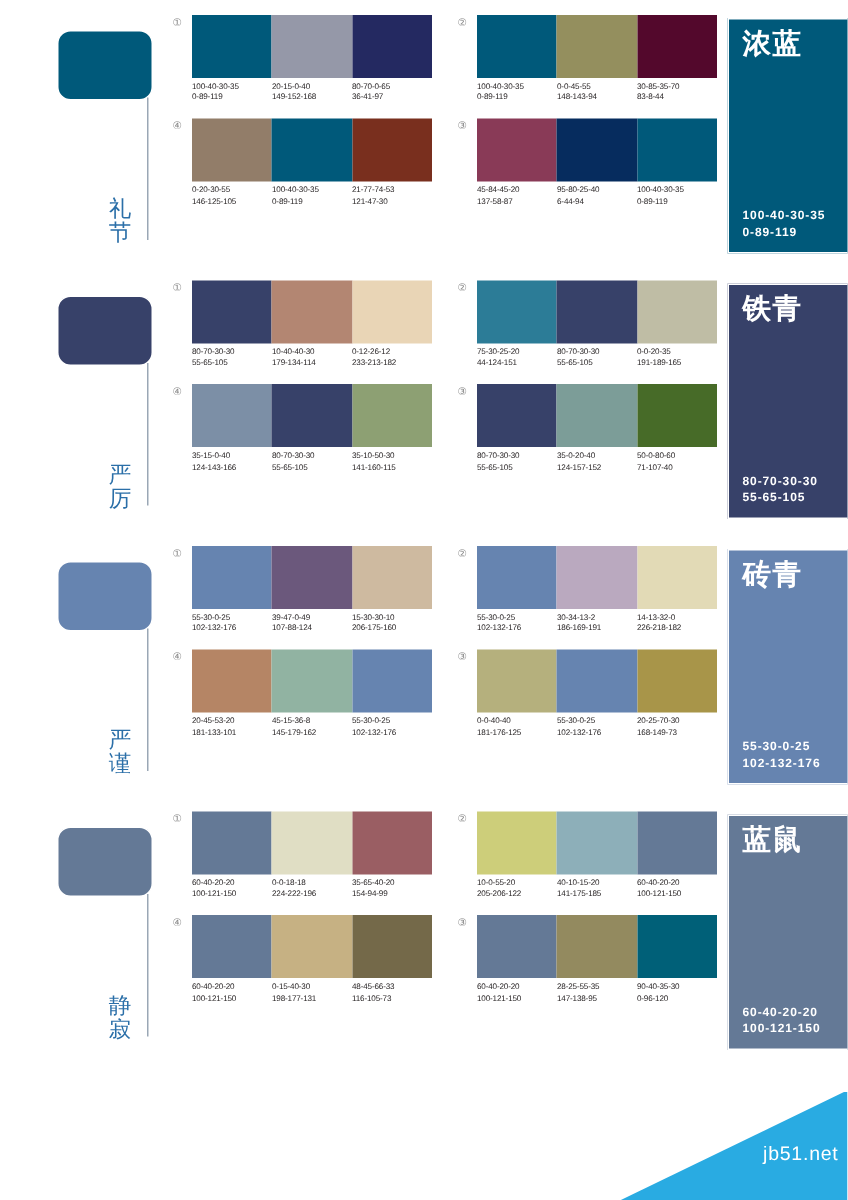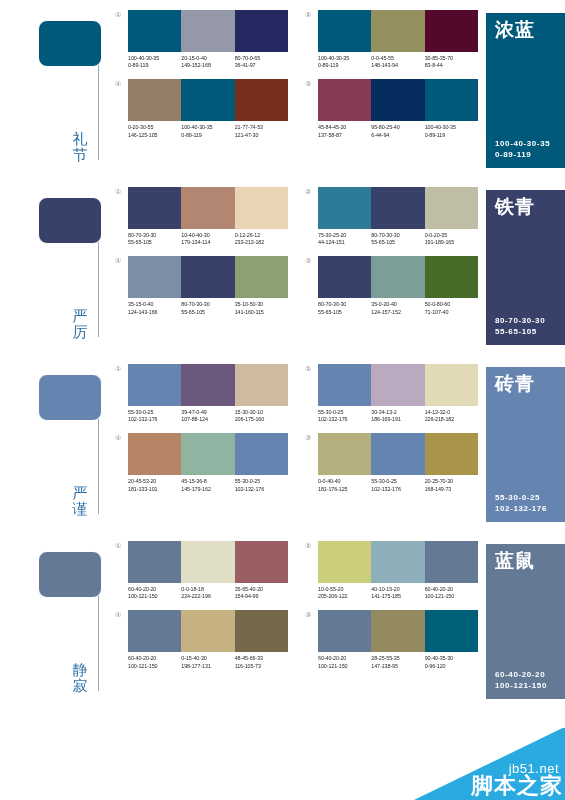--- a/index.html
+++ b/index.html
@@ -624,15 +624,14 @@
             <i>60-40-20-20</i>
             <i>100-121-150</i>
           </div>
         </div>
       </div>
     </div>
 
   <div class="wm">
     <div class="wm-tri"></div>
     <div class="wm-url">jb51.net</div>
-    <div class="wm-cn">脚本之家</div>
   </div>
 </div>
 
 </body></html>

